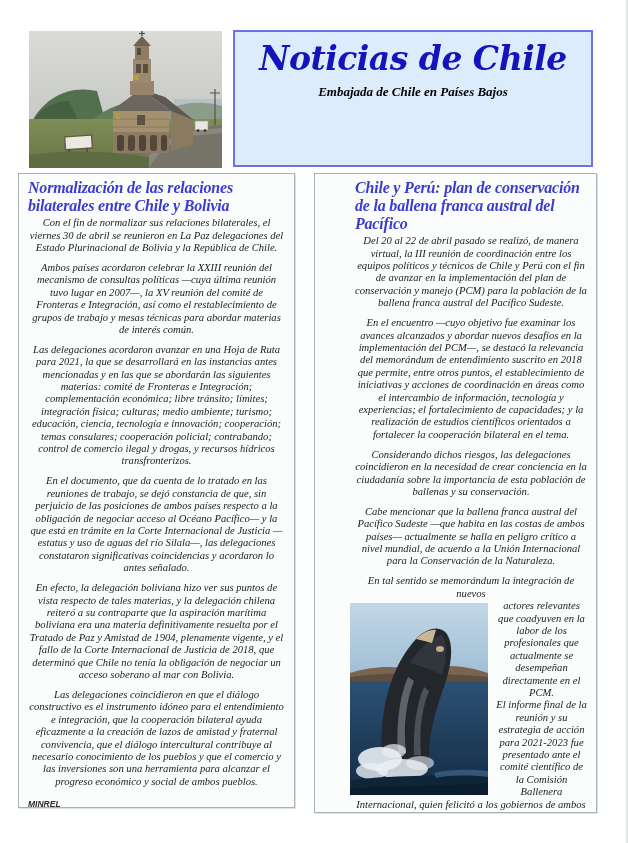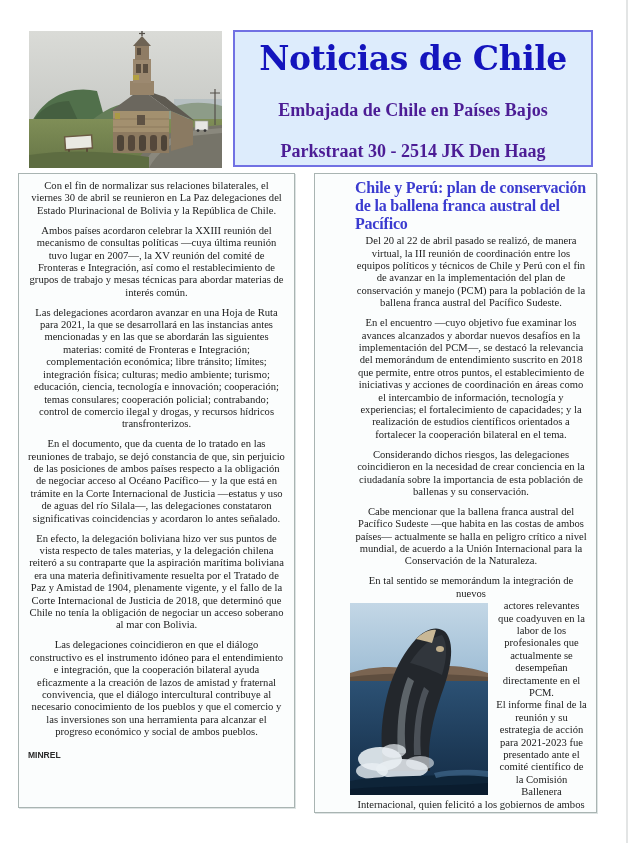--- a/index.html
+++ b/index.html
@@ -1,37 +1,38 @@
 <!DOCTYPE html>
 <html><head>
 <meta charset="utf-8">
 <style>
   * { margin:0; padding:0; box-sizing:border-box; }
   html,body { background:#ffffff; }
   .page {
     position:relative; width:628px; height:843px; background:#ffffff;
     font-family:"Liberation Serif", serif; overflow:hidden;
     border-right:2px solid #e3e5e5;
+    font-style:italic;
   }
   
   .church-photo {
     position:absolute; left:29px; top:31px; width:193px; height:137px; overflow:hidden;
   }
   .masthead {
     position:absolute; left:233px; top:30px; width:360px; height:137px;
     background:#ddecfc; border:2px solid #7171e3; text-align:center;
     padding-top:9px;
   }
   .masthead-title {
     font-family:"DejaVu Serif","Liberation Serif",serif;
     font-size:33px; font-weight:bold; color:#1414bd; line-height:1.12;
     letter-spacing:-0.5px;
   }
   .masthead-sub {
-    font-size:18px; font-weight:bold; color:#4c1d95; margin-top:23px;
+    font-size:13px; font-weight:bold; color:#000000; margin-top:7px;
     white-space:pre-wrap; line-height:1.0;
   }
   
   .article {
     position:absolute; top:173px; background:#fbfdfd;
     border:1px solid #a9b4b2; box-shadow:1px 1px 0 #dde3e3;
     padding:5px 9px 6px 9px; overflow:hidden;
   }
   .article.left  { left:18px;  width:277px; height:635px; }
   .article.right { left:314px; width:283px; height:640px;padding-left:40px; }
@@ -123,24 +124,24 @@
         <circle cx="176" cy="99.6" r="1.4" fill="#333"></circle>
       <line x1="186" y1="58" x2="186" y2="94" stroke="#55504a" stroke-width="1.2"></line>
       <line x1="181" y1="62" x2="191" y2="62" stroke="#55504a" stroke-width="1"></line>
       <path d="M0,124 C40,118 80,120 120,126 L120,137 L0,137 Z" fill="#5d6c41"></path>
     </svg>
   </div>
 
   <div class="masthead">
     <div class="masthead-title">Noticias de Chile</div>
     <div class="masthead-sub">Embajada de Chile en Países Bajos</div>
-    <div class="masthead-sub">Parkstraat 30 - 2514 JK Den Haag</div>
   </div>
 
   <div class="article left">
+    <h2>Normalización de las relaciones bilaterales entre Chile y Bolivia</h2>
     <p class="first">Con el fin de normalizar sus relaciones bilaterales, el viernes 30 de abril se reunieron en La Paz delegaciones del Estado Plurinacional de Bolivia y la República de Chile.</p>
     <p>Ambos países acordaron celebrar la XXIII reunión del mecanismo de consultas políticas —cuya última reunión tuvo lugar en 2007—, la XV reunión del comité de Fronteras e Integración, así como el restablecimiento de grupos de trabajo y mesas técnicas para abordar materias de interés común.</p>
     <p>Las delegaciones acordaron avanzar en una Hoja de Ruta para 2021, la que se desarrollará en las instancias antes mencionadas y en las que se abordarán las siguientes materias: comité de Fronteras e Integración; complementación económica; libre tránsito; límites; integración física; culturas; medio ambiente; turismo; educación, ciencia, tecnología e innovación; cooperación; temas consulares; cooperación policial; contrabando; control de comercio ilegal y drogas, y recursos hídricos transfronterizos.</p>
     <p>En el documento, que da cuenta de lo tratado en las reuniones de trabajo, se dejó constancia de que, sin perjuicio de las posiciones de ambos países respecto a la obligación de negociar acceso al Océano Pacífico— y la que está en trámite en la Corte Internacional de Justicia —estatus y uso de aguas del río Silala—, las delegaciones constataron significativas coincidencias y acordaron lo antes señalado.</p>
     <p>En efecto, la delegación boliviana hizo ver sus puntos de vista respecto de tales materias, y la delegación chilena reiteró a su contraparte que la aspiración marítima boliviana era una materia definitivamente resuelta por el Tratado de Paz y Amistad de 1904, plenamente vigente, y el fallo de la Corte Internacional de Justicia de 2018, que determinó que Chile no tenía la obligación de negociar un acceso soberano al mar con Bolivia.</p>
     <p>Las delegaciones coincidieron en que el diálogo constructivo es el instrumento idóneo para el entendimiento e integración, que la cooperación bilateral ayuda eficazmente a la creación de lazos de amistad y fraternal convivencia, que el diálogo intercultural contribuye al necesario conocimiento de los pueblos y que el comercio y las inversiones son una herramienta para alcanzar el progreso económico y social de ambos pueblos.</p>
     <div class="source">MINREL</div>
   </div>
 
   <div class="article right">

